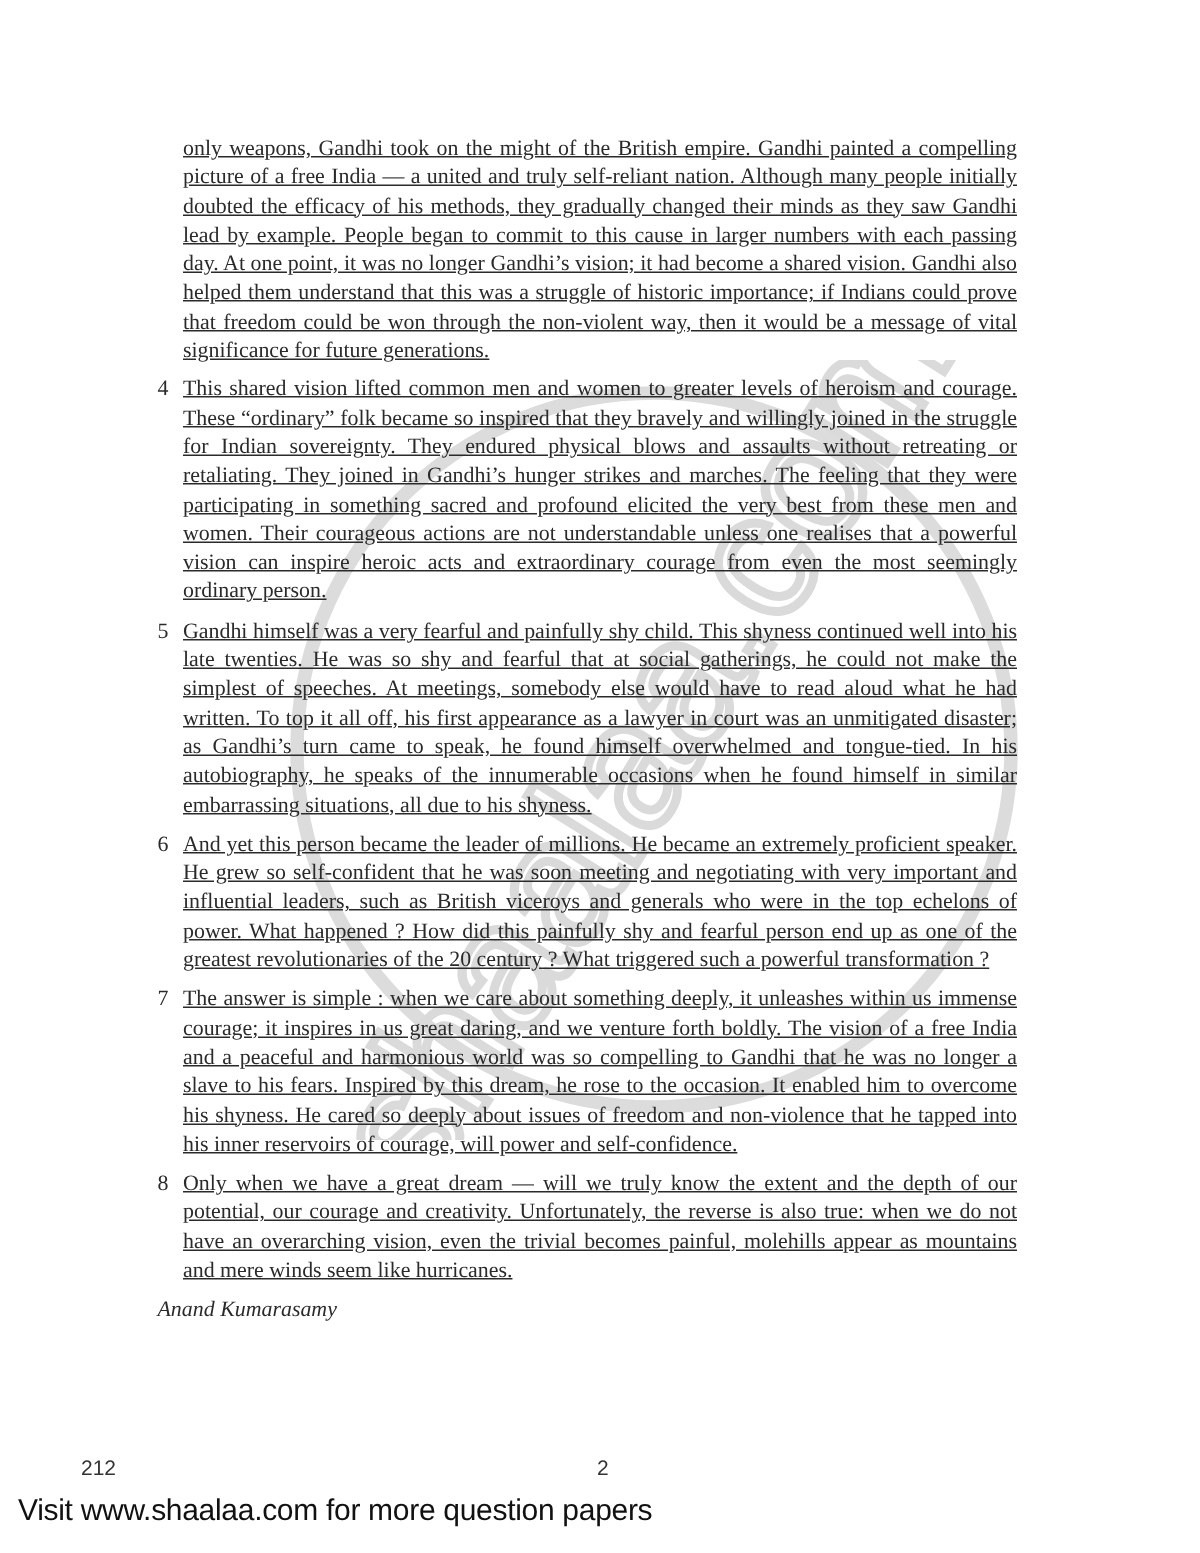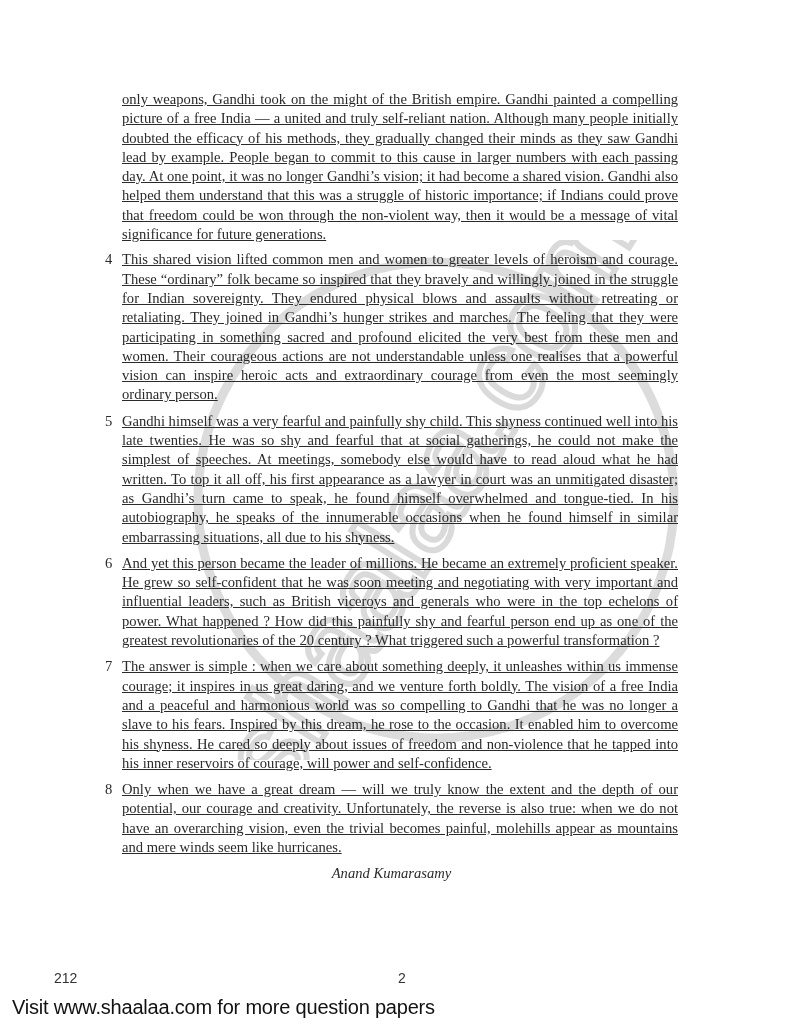--- a/index.html
+++ b/index.html
@@ -3,21 +3,21 @@
 <meta charset="utf-8">
 <style>
   html, body { margin:0; padding:0; background:#ffffff; }
   body { width:800px; height:1035px; position:relative; overflow:hidden; }
   .page { position:absolute; left:0; top:0; width:800px; height:1035px; background:#fff; }
   .watermark { position:absolute; left:176px; top:240px; width:520px; height:520px; pointer-events:none; }
   .content { position:absolute; left:105px; top:90px; width:573px; font-family:"Liberation Serif", serif; font-size:14.6px; line-height:19.3px; color:#2a2a2a; }
   .para { position:relative; padding-left:17px; text-align:justify; margin:0 0 7px 0;text-decoration:underline; }
   .para.cont { margin-bottom:6px; }
   .pnum { position:absolute; left:0; top:0; }
-  .byline { text-align:center; font-style:italic; margin-top:1px; padding-right:0; }
+  .byline { text-align:left; font-style:italic; margin-top:1px; padding-right:0; }
   .footer-left { position:absolute; left:54px; top:970px; font-family:"Liberation Sans", sans-serif; font-size:14px; color:#333; }
   .footer-center { position:absolute; left:398px; top:970px; font-family:"Liberation Sans", sans-serif; font-size:14px; color:#333; }
   .visit { position:absolute; left:12px; top:996px; font-family:"Liberation Sans", sans-serif; font-size:20px; color:#111; letter-spacing:-0.2px; }
 </style>
 </head>
 <body>
 
 <div class="page">
 
   <svg class="watermark" viewBox="0 0 520 520" xmlns="http://www.w3.org/2000/svg">

